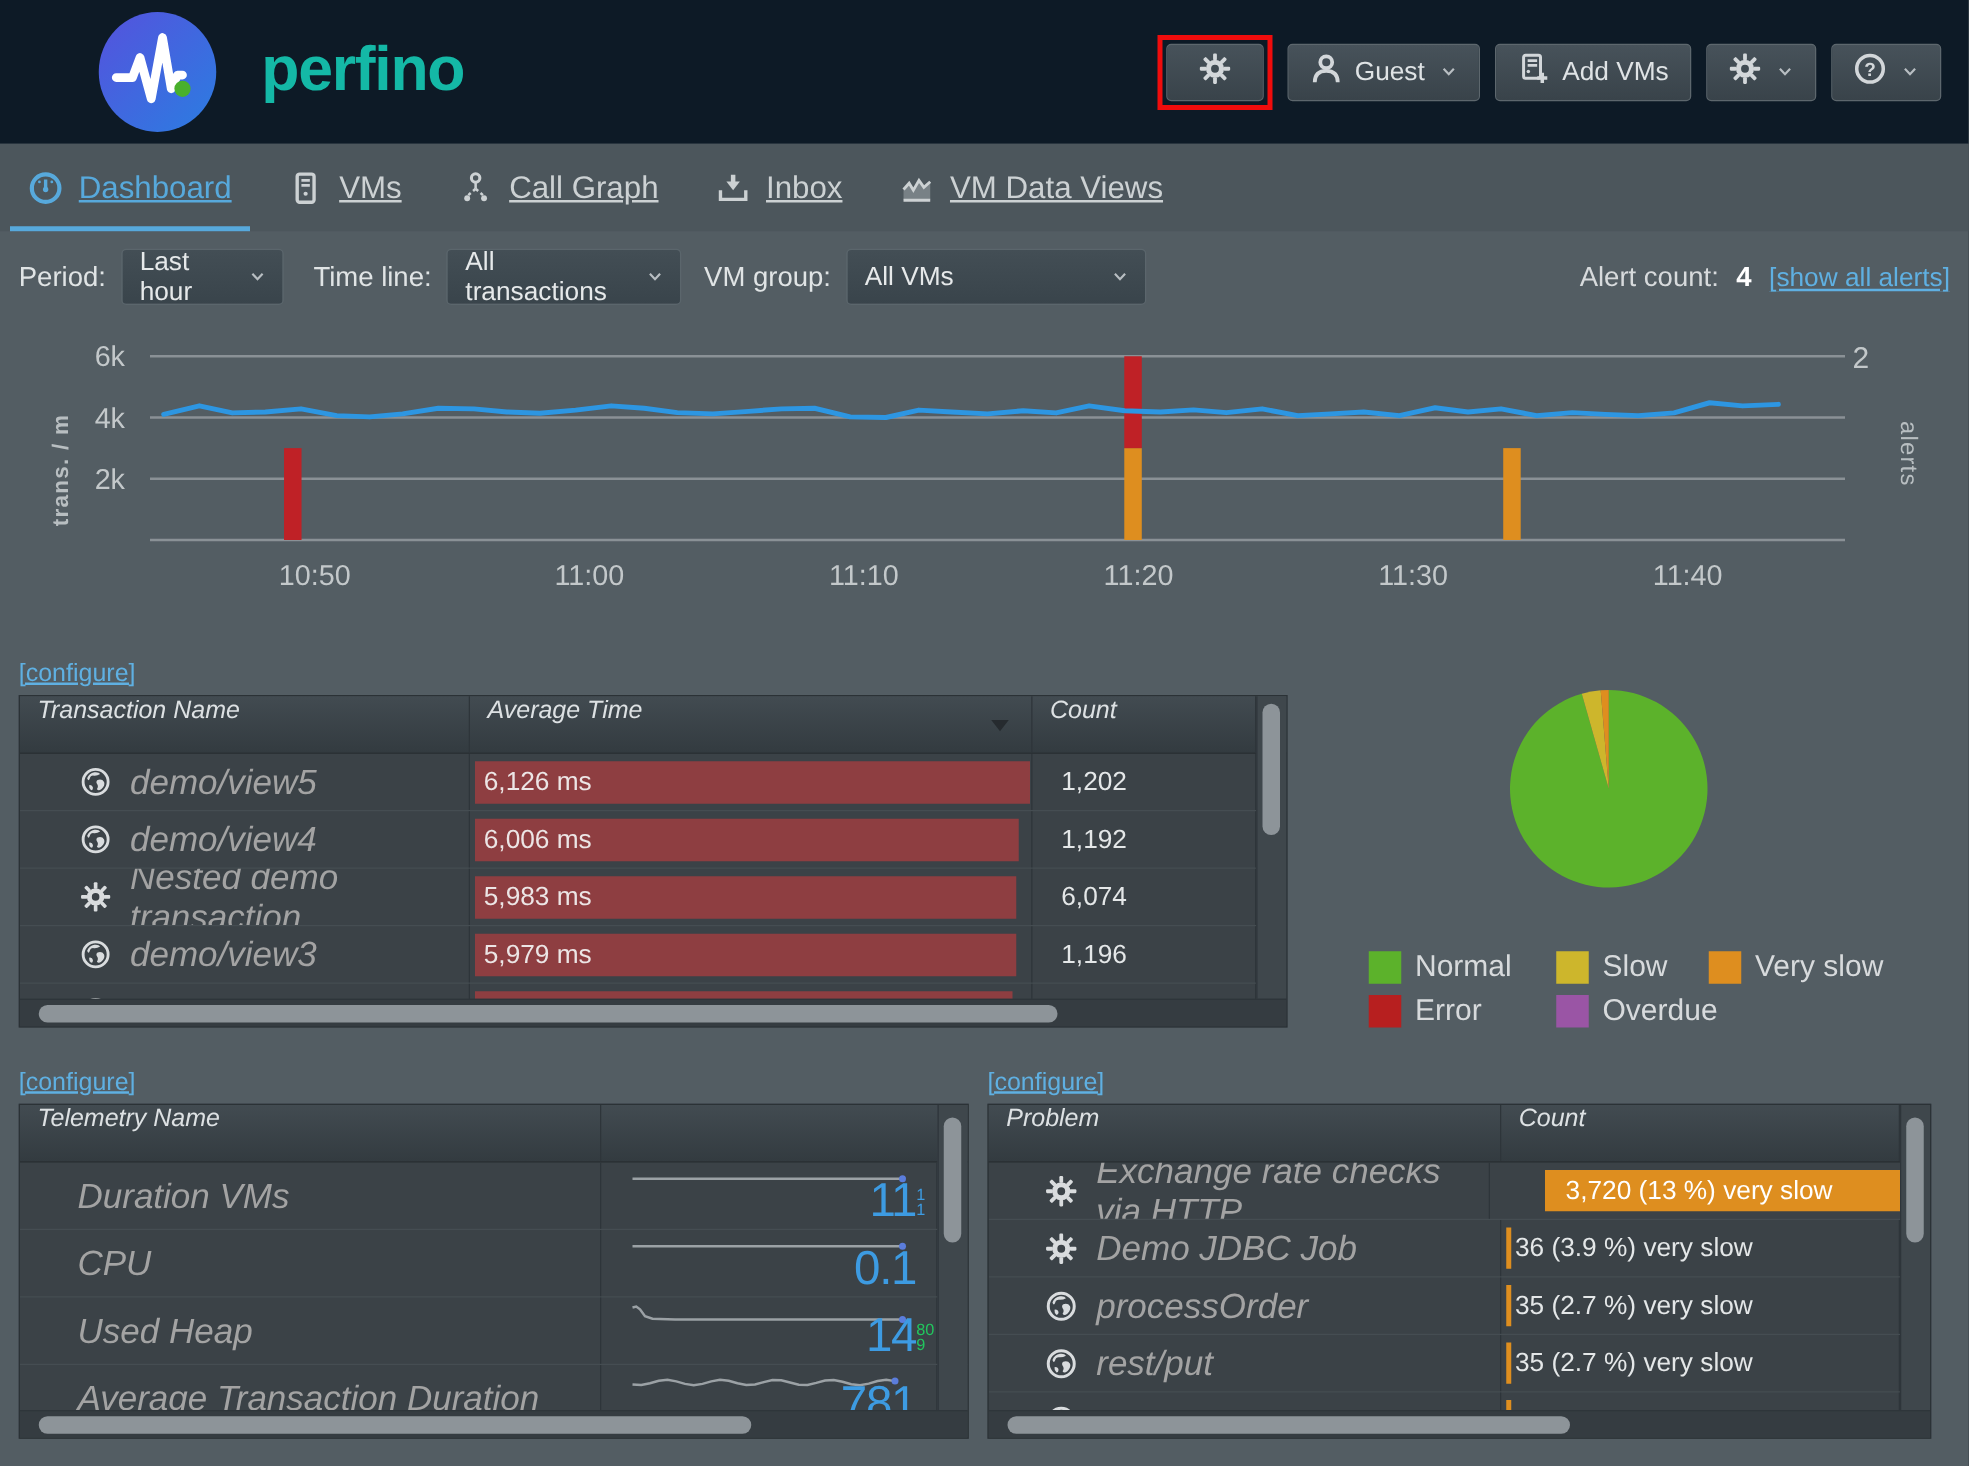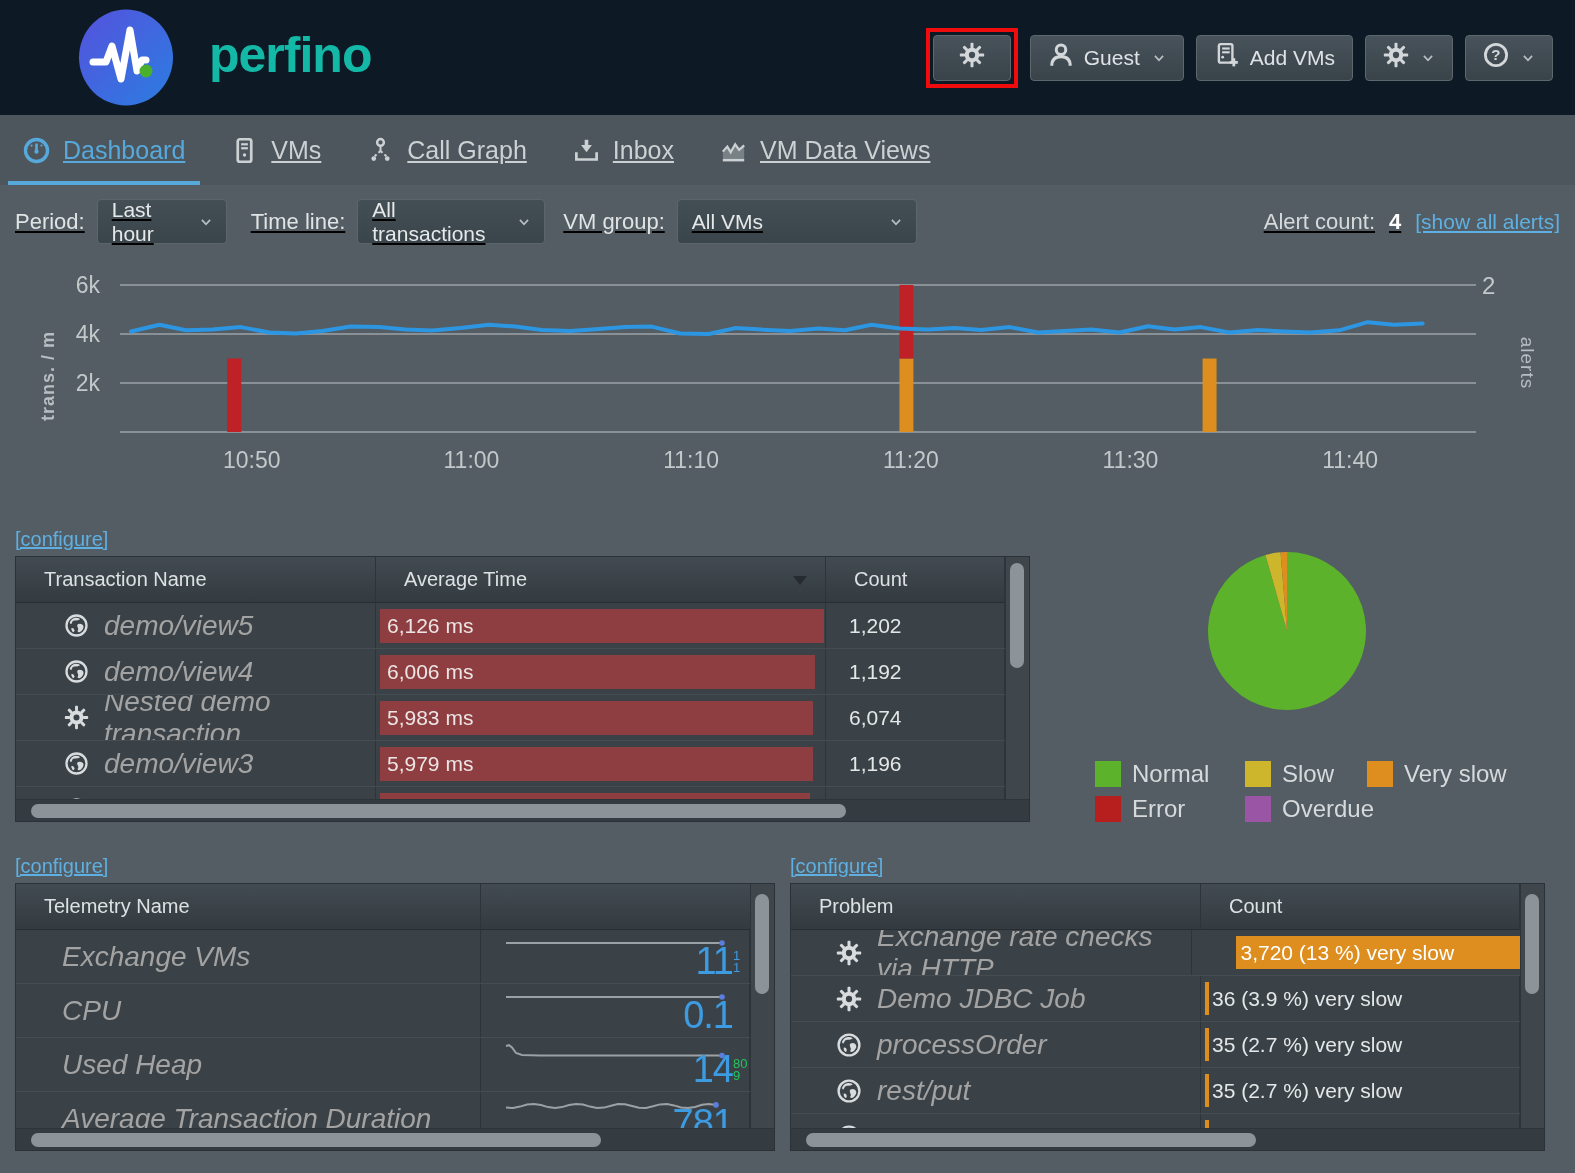--- a/index.html
+++ b/index.html
@@ -21,21 +21,21 @@
   
   .tabs { position:absolute; left:0; top:115px; width:1575px; height:70px; background:#4c565c; display:flex; align-items:stretch; padding-left:8px; }
   .tab { position:relative; display:flex; align-items:center; gap:13px; padding:0 15px; margin-right:16px;
          color:#ccd1d3; font-size:25px; cursor:pointer;text-decoration:underline; }
   .tab .icon { color:#b7bdc1; }
   .tab.active { color:#57a9dc; }
   .tab.active .icon { color:#57a9dc; }
   .tab.active::after { content:""; position:absolute; left:0; right:0; bottom:0; height:4px; background:#57a9dc; }
 
   
-  .filterbar { position:absolute; left:0; top:185px; width:1575px; height:73px; display:flex; align-items:center; padding:0 15px;text-decoration:underline; }
+  .filterbar { position:absolute; left:0; top:185px; width:1575px; height:73px; display:flex; align-items:center; padding:0 15px; }
   .f-label { color:#e0e4e5; font-size:22px; margin-right:12px; }
   .select { display:flex; align-items:center; justify-content:space-between; gap:14px; height:45px; padding:0 13px 0 14px;
             border:1px solid #5b666c; border-radius:4px; background:linear-gradient(#434e55,#39444b);
             color:#e6e9ea; font-size:21px; cursor:pointer; }
   .sel-period { width:130px; margin-right:24px; }
   .sel-timeline { width:188px; margin-right:18px; }
   .sel-vmgroup { width:240px; }
   .alerts-area { margin-left:auto; display:flex; align-items:baseline; gap:10px; font-size:22px; }
   .alerts-label { color:#d7dadc; }
   .alerts-count { color:#ffffff; font-weight:700; padding:0 4px; }
@@ -49,21 +49,21 @@
   .cfg-1 { position:absolute; left:15px; top:528px; font-size:20px; }
   .cfg-2 { position:absolute; left:15px; top:855px; font-size:20px; }
   .cfg-3 { position:absolute; left:790px; top:855px; font-size:20px; }
 
   .dtable { position:absolute; background:#3b4247; border:1px solid #2b3236; }
   .t-tx   { left:15px;  top:556px; width:1015px; height:266px; }
   .t-tel  { left:15px;  top:883px; width:760px;  height:268px; }
   .t-prob { left:790px; top:883px; width:755px;  height:268px; }
 
   .thead { display:flex; height:46px; background:linear-gradient(#424b51,#333b40); border-bottom:1px solid #272d31; }
-  .th { position:relative; display:flex; align-items:center; padding-left:28px; font-size:20px; color:#dde1e3; border-right:1px solid #2e353a; }
+  .th { position:relative; display:flex; padding-left:14px; font-size:20px; color:#dde1e3; border-right:1px solid #2e353a;font-style:italic; }
   .sort-arrow { position:absolute; right:18px; top:19px; width:0; height:0; border-left:7px solid transparent; border-right:7px solid transparent; border-top:9px solid #262b2f; }
   .tbody { position:relative; overflow:hidden; }
   .trow { display:flex; border-bottom:1px solid #454d52; cursor:pointer; }
   .tcell { border-right:1px solid #2e353a; display:flex; align-items:center; overflow:hidden; position:relative; }
   .name-cell { padding-left:48px; gap:15px; color:#a3a3a3; font-size:28px;font-style:italic; }
   .name-cell .icon { color:#d9dcde; flex:0 0 auto; }
   .avgbar { position:relative; height:34px; margin-left:4px; background:#8e3e41; display:flex; align-items:center; }
   .avgbar span { padding-left:7px; color:#ece5e5; font-size:21px; white-space:nowrap; }
   .count-cell { padding-left:23px; color:#e4e7e8; font-size:21px; }
 
@@ -73,21 +73,21 @@
   .hthumb { position:absolute; top:4px; height:14px; border-radius:7px; background:#8d9499; cursor:pointer; }
 
   
   .val-cell { position:relative; }
   .spark { position:absolute; top:5px; right:14px; }
   .bigval { position:absolute; right:16px; bottom:0px; font-size:38px; color:#3d9be2; letter-spacing:-1px; }
   .subs { position:absolute; right:1px; bottom:9px; width:15px; overflow:hidden; font-size:13px; line-height:12px; }
 
   
   .prob-bar { position:absolute; left:4px; top:6px; bottom:6px; background:#de8e1f; display:flex; align-items:center; }
-  .prob-bar span { padding-left:4px; color:#ffffff; font-size:21px; white-space:nowrap; }
+  .prob-bar span { padding-left:16px; color:#ffffff; font-size:21px; white-space:nowrap; }
   .prob-sliver { position:absolute; left:4px; top:6px; bottom:6px; width:4px; background:#de8e1f; }
   .prob-text { position:relative; padding-left:11px; color:#e4e7e8; font-size:21px; white-space:nowrap; }
 
   
   .pie-col { position:absolute; left:1080px; top:545px; width:490px; }
   .pie-svg { position:absolute; left:124px; top:3px; }
   .legend { position:absolute; left:15px; top:215px; display:grid; grid-template-columns:150px 122px auto; row-gap:7px; }
   .lg-item { display:flex; align-items:center; gap:11px; font-size:24px; color:#d7dadc; }
   .lg-swatch { width:26px; height:26px; flex:0 0 auto; }
   .icon { display:inline-block; }
@@ -447,21 +447,21 @@
   <a class="cfg-link cfg-2">[configure]</a>
   <div class="dtable t-tel" id="tel-table">
       <div class="thead">
         <div class="th" style="width:465px">
           <span>Telemetry Name</span>
         </div>
       </div>
       <div class="tbody" style="height:199px">
         <div class="trow" style="height: 54px;">
           <div class="tcell name-cell" style="width:465px;padding-left:46px">
-            <span>Exchange VMs</span>
+            <span>Duration VMs</span>
           </div>
           <div class="tcell val-cell" style="width:269px">
             <svg class="spark" width="235" height="16" viewBox="0 0 235 16">
               <polyline points="6,8.0 222,8.0" fill="none" stroke="#9ba1a5" stroke-width="2"></polyline>
               <circle cx="222" cy="8" r="2.8" fill="#5b7ddc"></circle>
             </svg>
             <span class="bigval">11</span>
             <span class="subs" style="color:#3d9be2">1<br>1</span>
           </div>
         </div>

